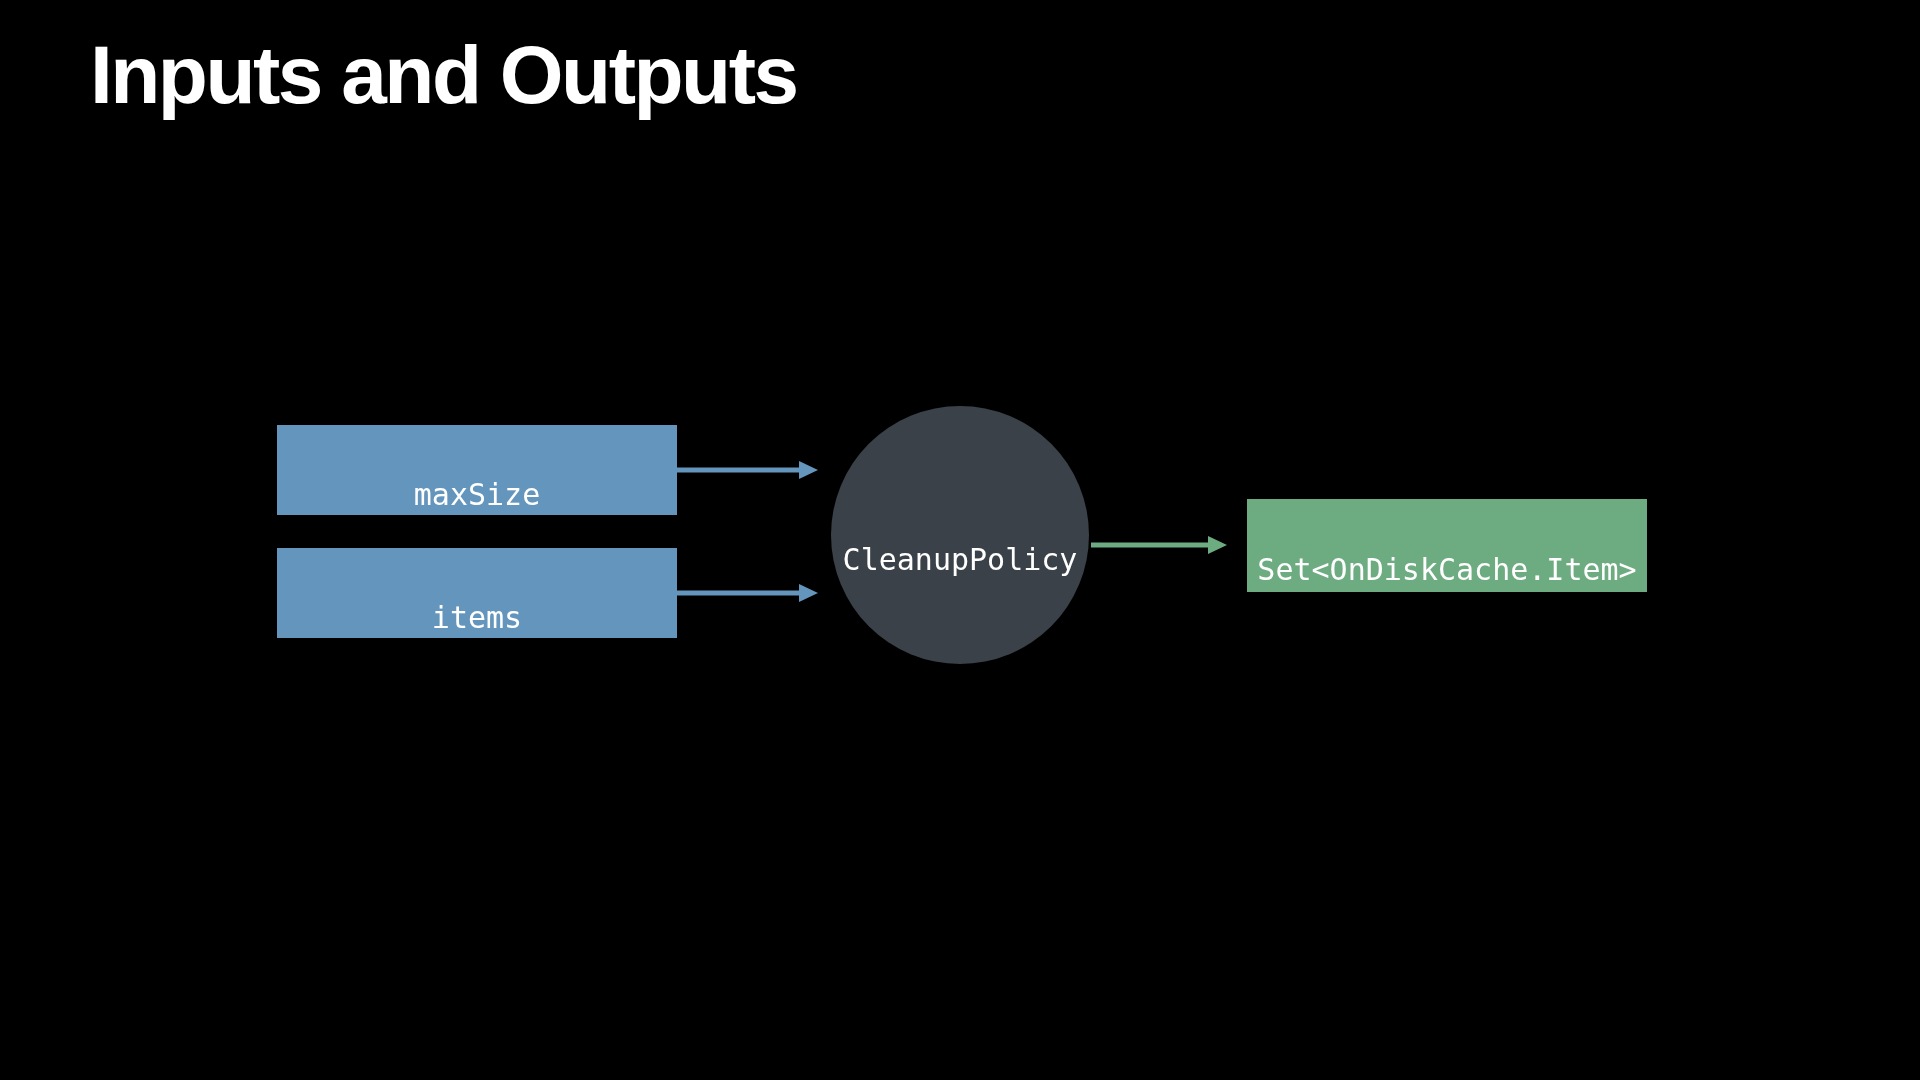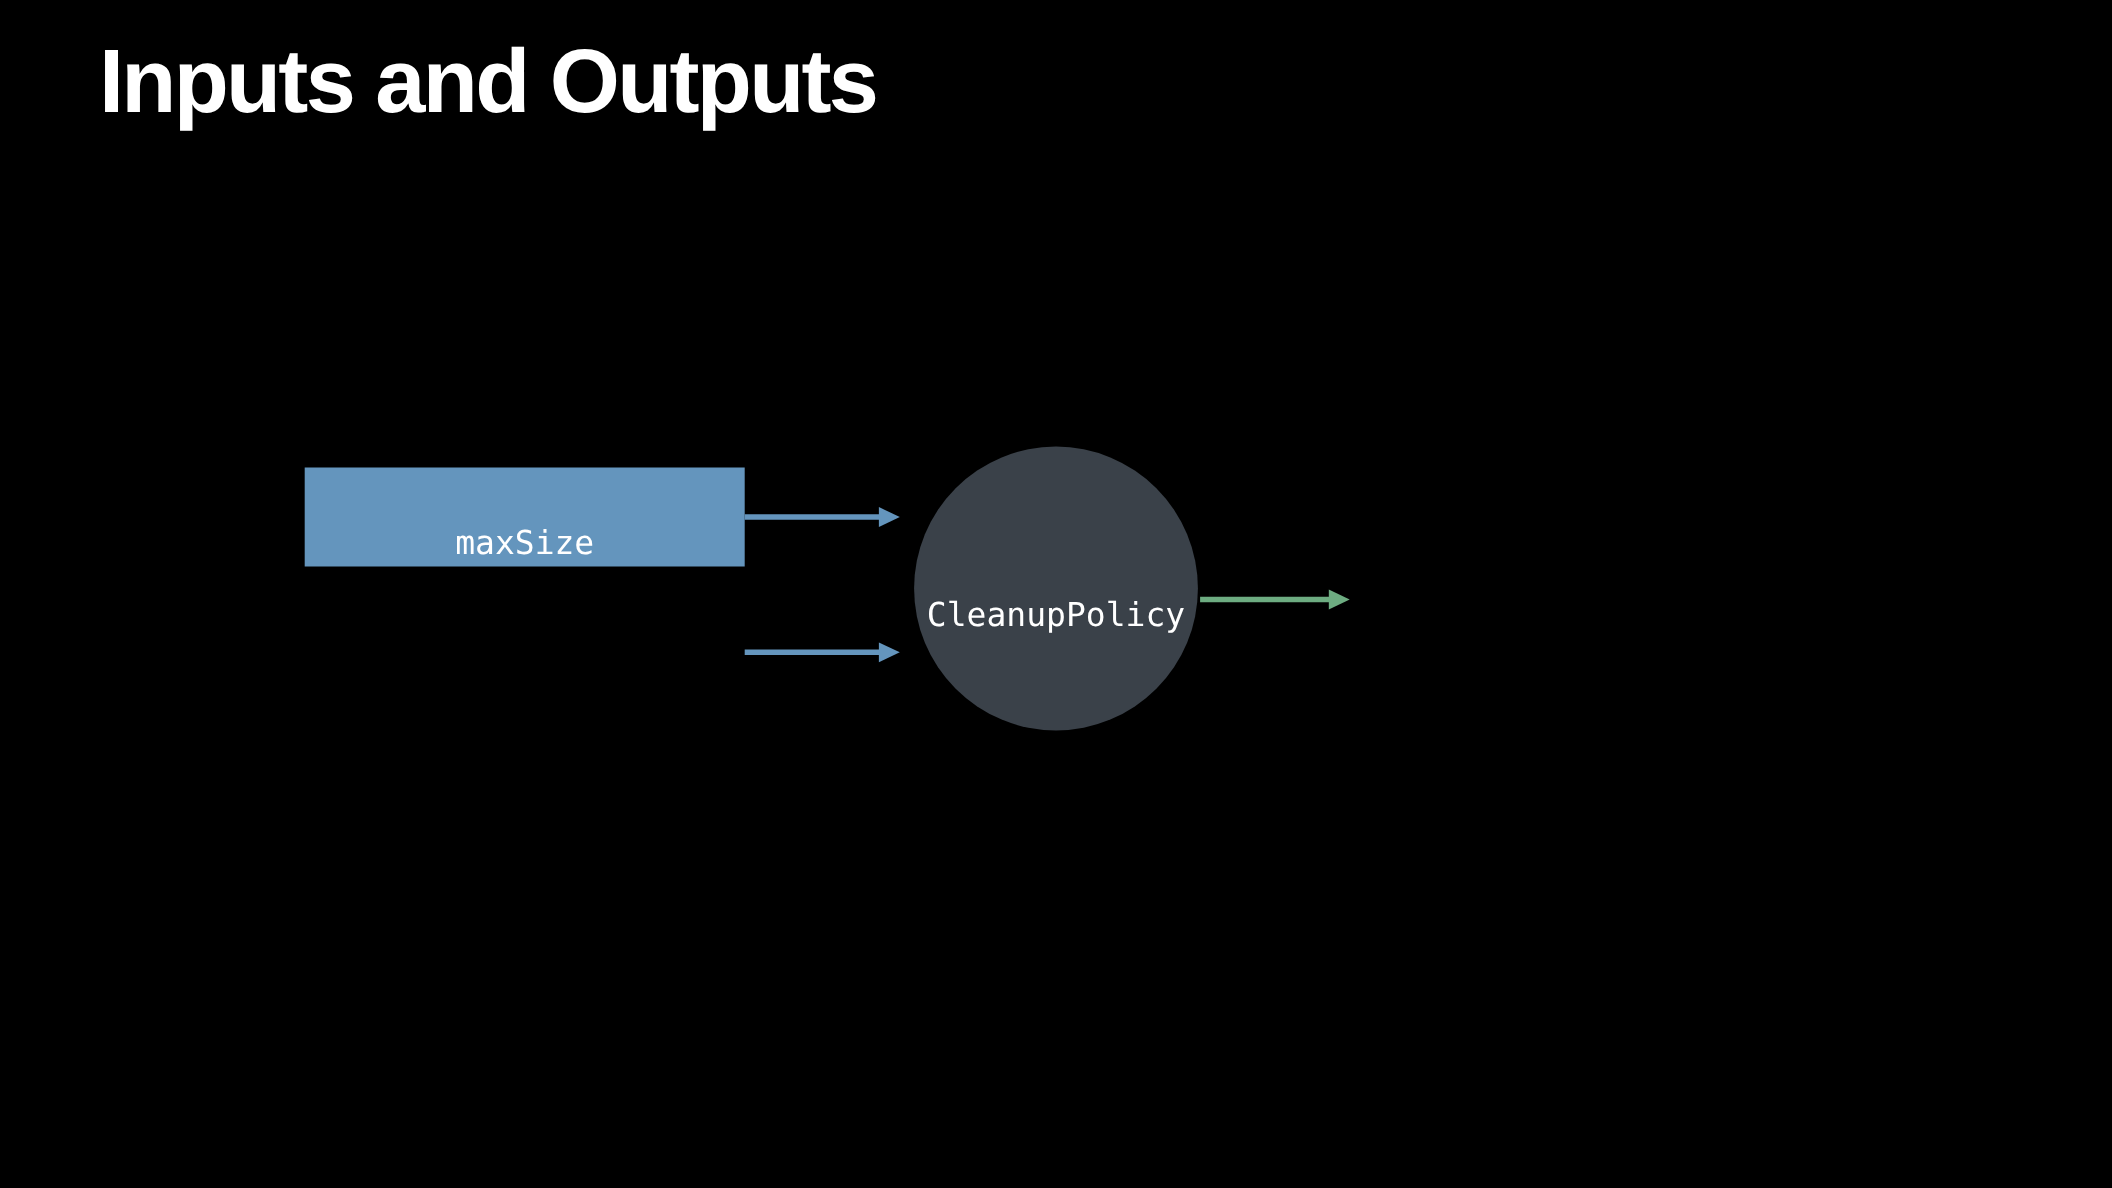--- a/index.html
+++ b/index.html
@@ -78,25 +78,31 @@
 <body>
 
 <div class="slide">
 
   <h1 class="slide-title">Inputs and Outputs</h1>
 
   <div class="node input-box first">
     <span class="node-label">maxSize</span>
   </div>
 
+  <div class="node input-box second">
+    <span class="node-label">items</span>
+  </div>
 
   <div class="node process-circle">
     <span class="node-label">CleanupPolicy</span>
   </div>
 
+  <div class="node output-box">
+    <span class="node-label">Set&lt;OnDiskCache.Item&gt;</span>
+  </div>
 
   <svg class="arrow-layer" viewBox="0 0 1920 1080">
 
     <g>
       <line x1="677" y1="470" x2="800" y2="470" stroke-width="5" stroke="#6495bd"></line>
       <polygon points="799,461 799,479 818,470" fill="#6495bd"></polygon>
     </g>
 
     <g>
       <line x1="677" y1="593" x2="800" y2="593" stroke-width="5" stroke="#6495bd"></line>

